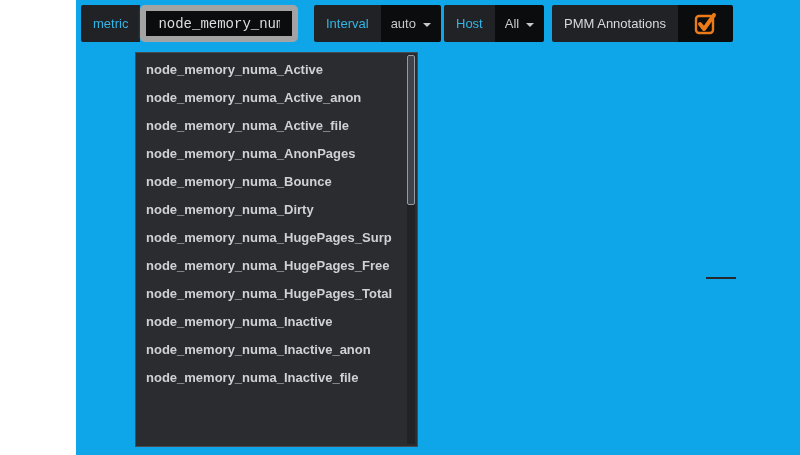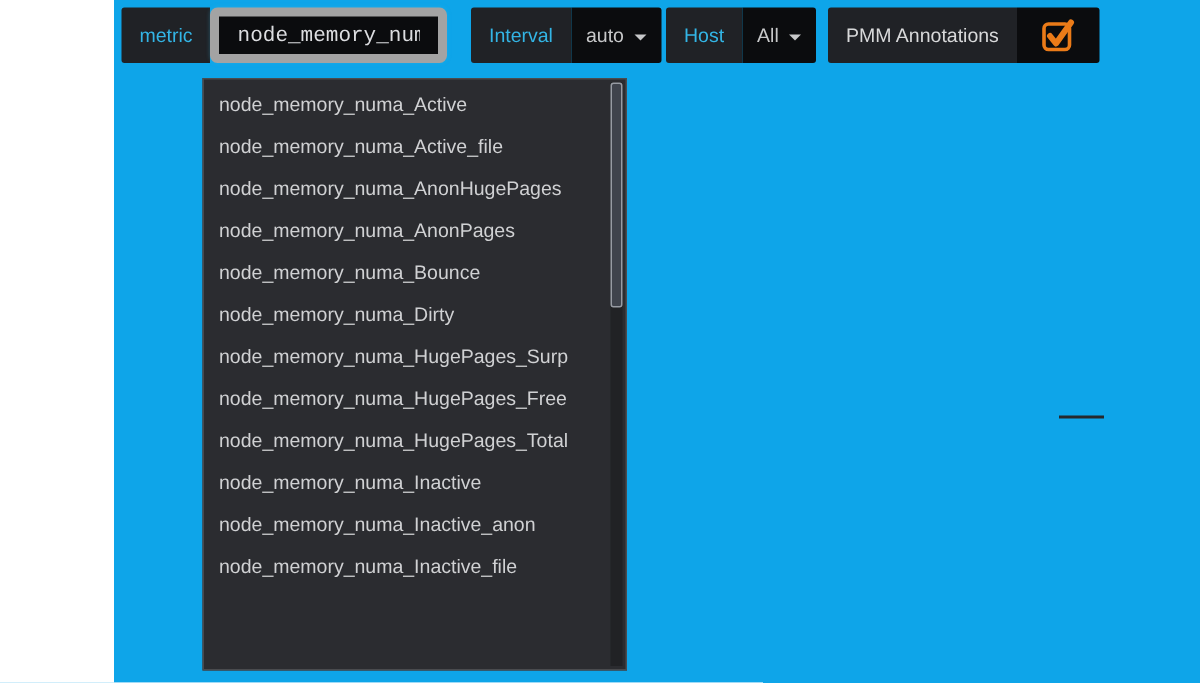--- a/index.html
+++ b/index.html
@@ -31,21 +31,21 @@
                   box-shadow:0 0 3px rgba(51,181,229,0.35); }
 
   
   .checkbox-cell { width:55px; }
   .cb-wrap { position:relative; width:20px; height:20px; cursor:pointer; }
   .cb-wrap svg { position:absolute; left:-2px; top:-3px; overflow:visible; }
 
   
   .dropdown { position:absolute; left:59px; top:52px; width:283px; height:395px;
               background:#2b2c30; border:1px solid #4a4b4e; }
-  .dd-list { position:absolute; left:0; top:3px; right:12px; }
+  .dd-list { position:absolute; left:0; top:3px; right:12px;font-weight:bold; }
   .dd-item { height:28px; line-height:28px; padding-left:10px; color:#d0d1d3;
              font-size:13px; white-space:nowrap; overflow:hidden; cursor:pointer; }
   .dd-scroll-track { position:absolute; right:2px; top:2px; width:8px; bottom:2px;
                      background:#212225; }
   .dd-scroll-thumb { position:absolute; left:0; top:0; width:8px; height:150px;
                      background:#3f434c; border:1px solid #979ba3; border-radius:2px;
                      cursor:grab; }
 
   .faint-divider { position:absolute; left:630px; top:277px; width:30px; height:2px;
                    background:#26282c; }
@@ -85,22 +85,22 @@
             <rect x="3" y="5" width="17" height="17" rx="3" fill="none" stroke="#eb7b18" stroke-width="2.4"></rect>
             <path d="M7 13 L11 18 L21 4" fill="none" stroke="#eb7b18" stroke-width="4" stroke-linecap="round" stroke-linejoin="round"></path>
           </svg>
         </span>
       </div>
     </div>
 
     <div class="dropdown">
       <div class="dd-list">
           <div class="dd-item">node_memory_numa_Active</div>
+          <div class="dd-item">node_memory_numa_Active_anon</div>
           <div class="dd-item">node_memory_numa_Active_file</div>
-          <div class="dd-item">node_memory_numa_AnonHugePages</div>
           <div class="dd-item">node_memory_numa_AnonPages</div>
           <div class="dd-item">node_memory_numa_Bounce</div>
           <div class="dd-item">node_memory_numa_Dirty</div>
           <div class="dd-item">node_memory_numa_HugePages_Surp</div>
           <div class="dd-item">node_memory_numa_HugePages_Free</div>
           <div class="dd-item">node_memory_numa_HugePages_Total</div>
           <div class="dd-item">node_memory_numa_Inactive</div>
           <div class="dd-item">node_memory_numa_Inactive_anon</div>
           <div class="dd-item">node_memory_numa_Inactive_file</div>
         </div>

